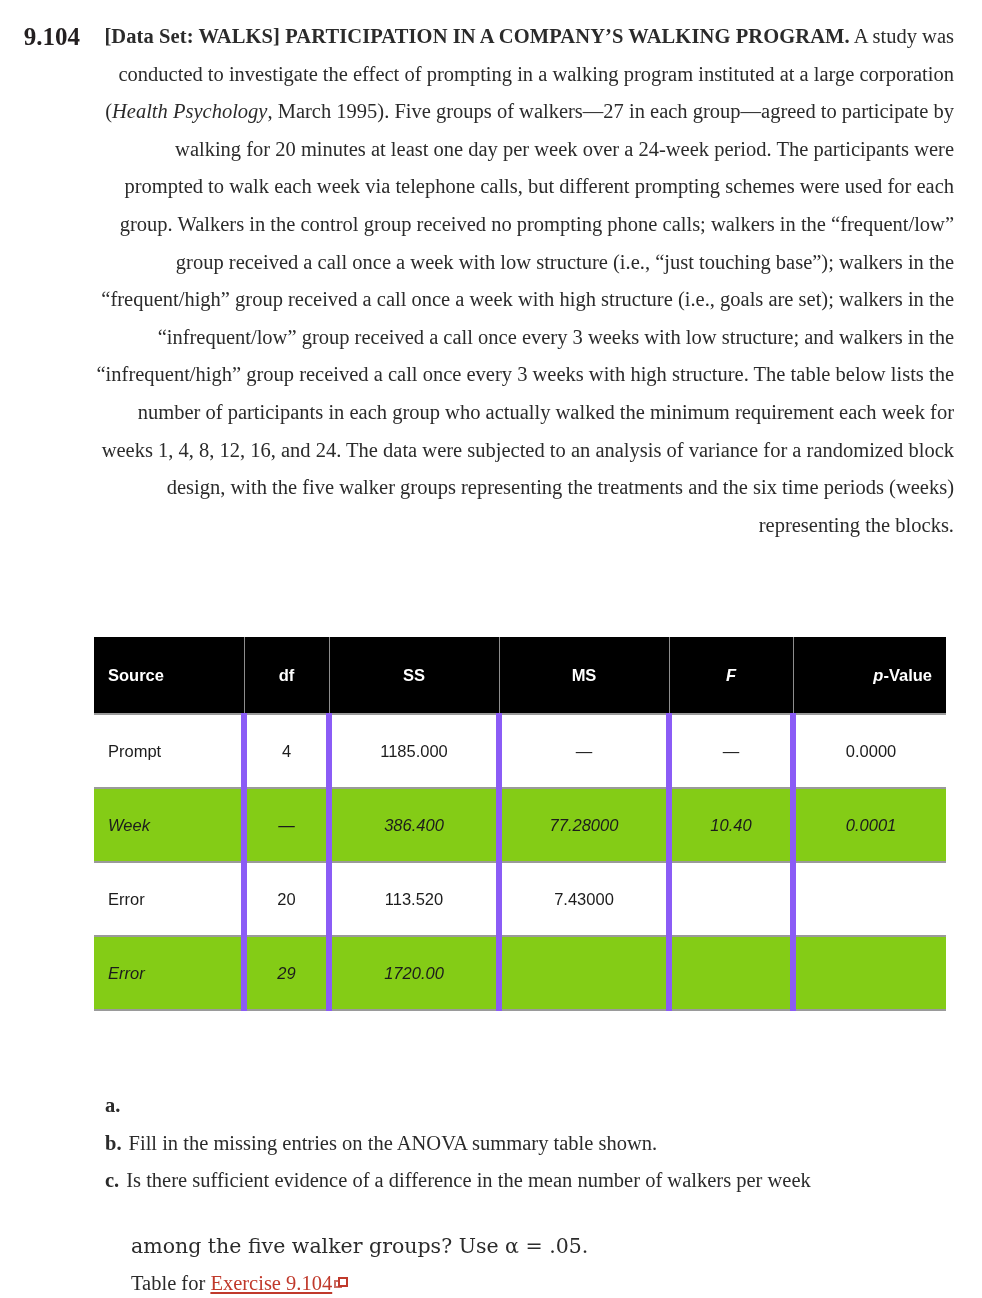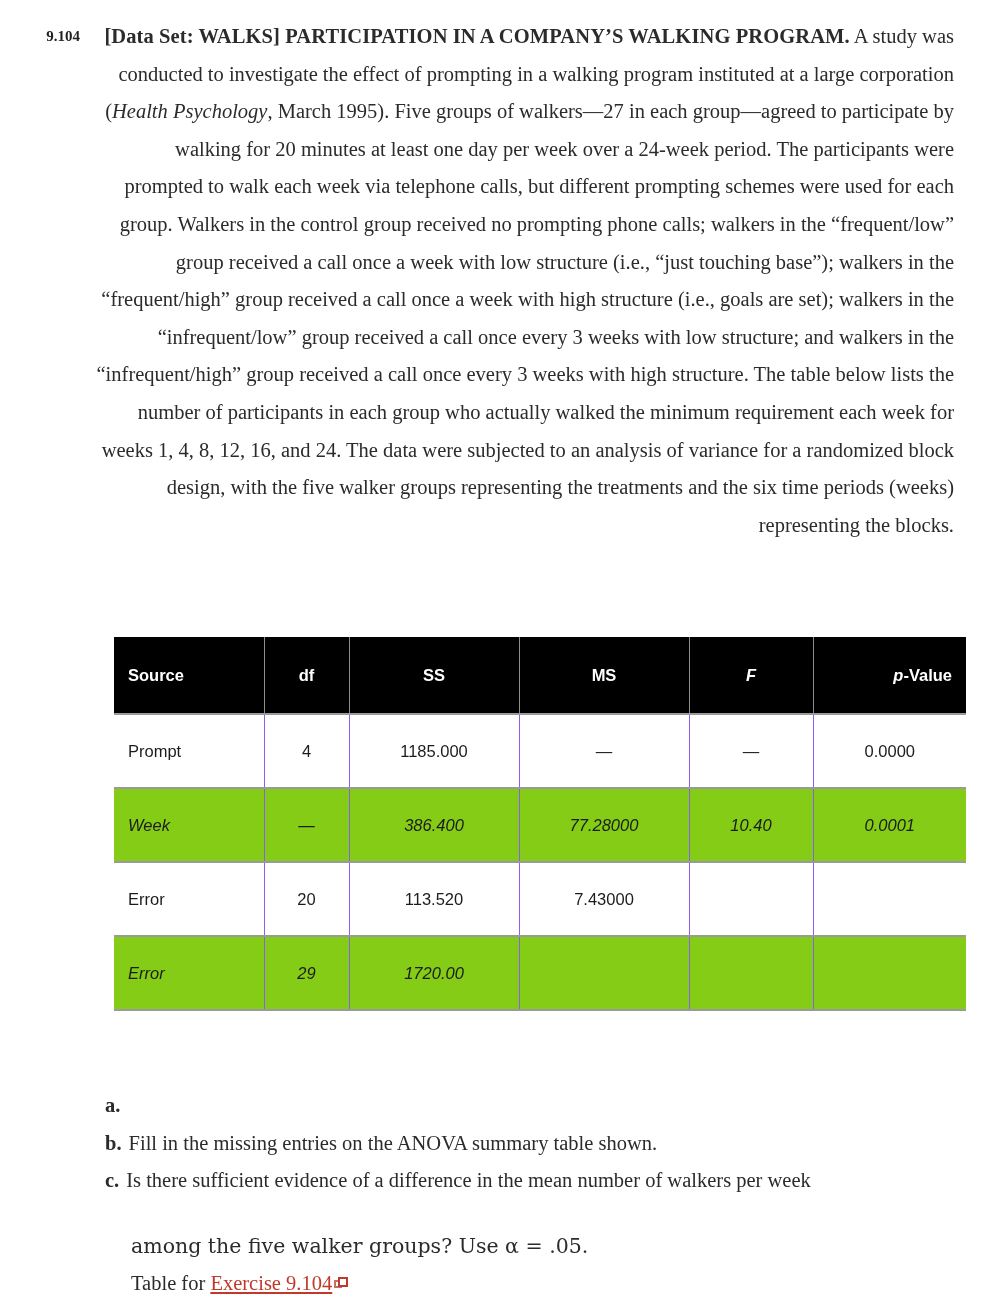--- a/index.html
+++ b/index.html
@@ -35,21 +35,21 @@
     display: flex;
     align-items: flex-start;
   }
 
   .ex-number {
     width: 96px;
     flex: 0 0 96px;
     text-align: right;
     padding-right: 16px;
     box-sizing: border-box;
-    font-size: 15px;
+    font-size: 25px;
     font-weight: bold;
     line-height: 37.6px;
     color: #231f20;
   }
 
   .problem-body {
     flex: 1 1 auto;
     padding-right: 28px;
     font-size: 20.5px;
     line-height: 37.6px;
@@ -61,21 +61,21 @@
     font-weight: bold;
     letter-spacing: 0.1px;
   }
   .problem-body em {
     font-style: italic;
   }
 
   
   .table-wrap {
     position: absolute;
-    left: 114px;
+    left: 94px;
     top: 637px;
     width: 852px;
   }
 
   table.anova {
     border-collapse: collapse;
     table-layout: fixed;
     width: 852px;
     font-family: "Liberation Sans", "DejaVu Sans", sans-serif;
   }
@@ -104,21 +104,21 @@
   table.anova thead th.left { text-align: left; }
   table.anova thead th .ital { font-style: italic; }
 
   table.anova tbody td {
     height: 74px;
     font-size: 16.5px;
     color: #1c1c1c;
     padding: 0 14px;
     text-align: center;
     vertical-align: middle;
-    border-right: 1px solid #8b5cf6;
+    border-right: 6px solid #8b5cf6;
     border-bottom: 2px solid #9a9a9a;
     box-sizing: border-box;
     background: #ffffff;
   }
   table.anova tbody td:last-child { border-right: none; }
   table.anova tbody td.left { text-align: left; }
 
   table.anova tbody tr.alt td { background: #84cc16; font-style: italic; }
   table.anova tbody tr:last-child td { border-bottom: 2px solid #9a9a9a; }
 

